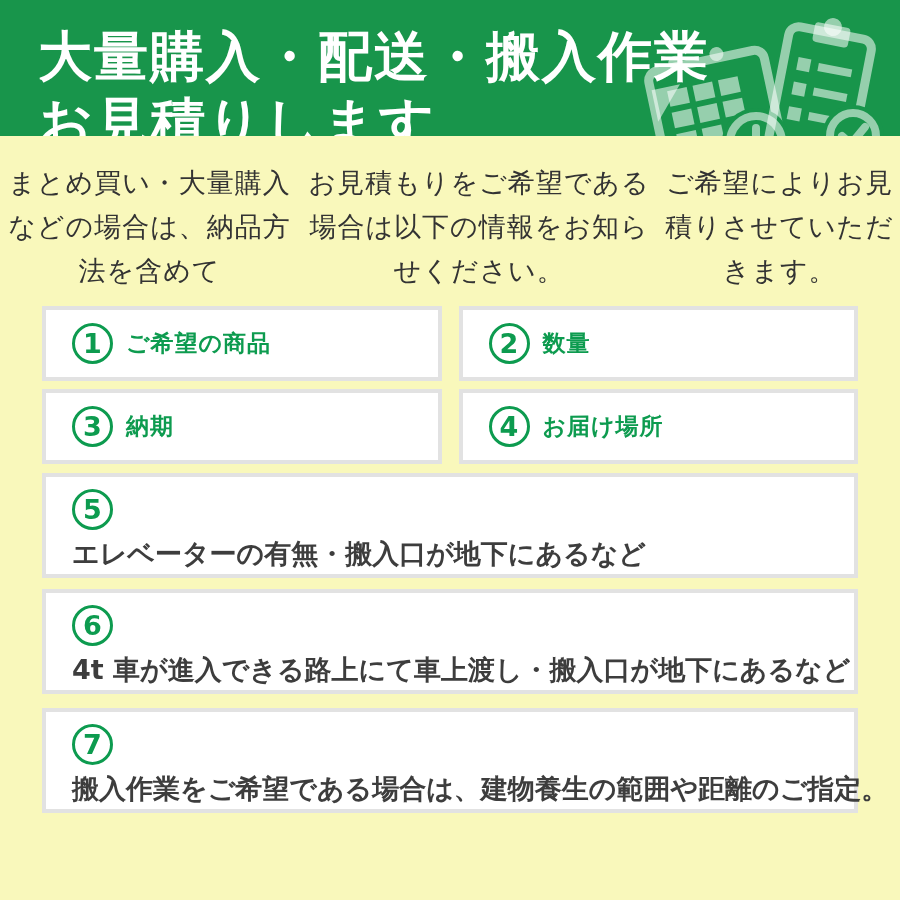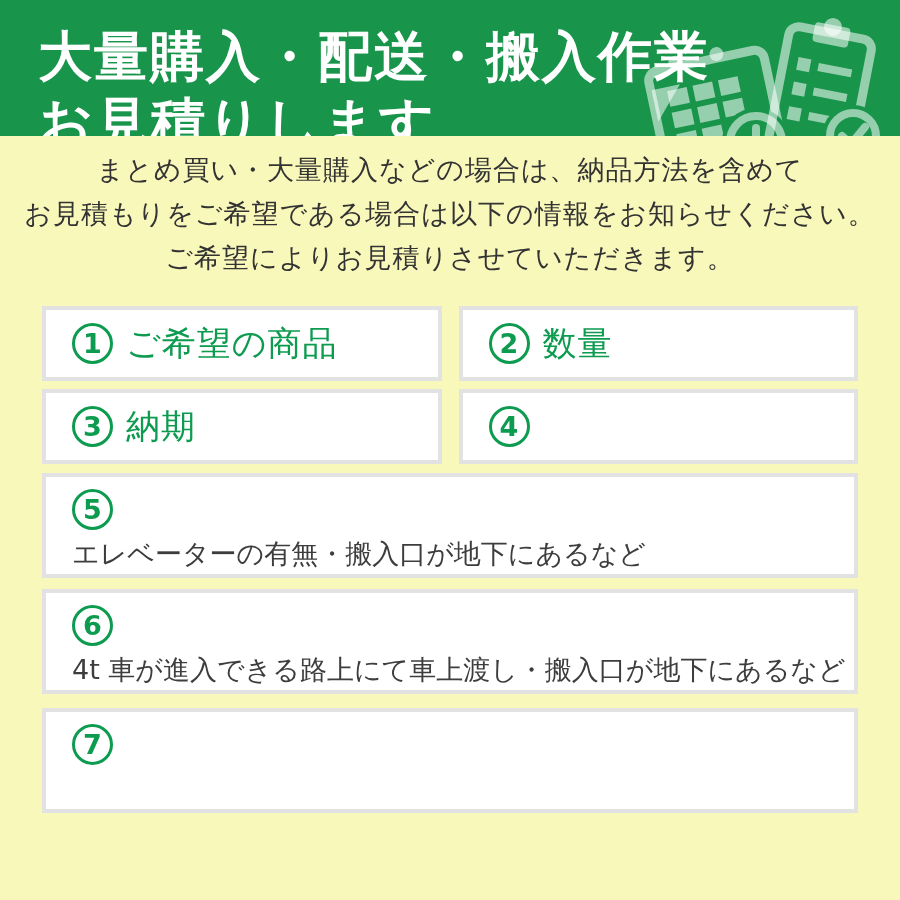--- a/index.html
+++ b/index.html
@@ -43,21 +43,21 @@
     width:250px;height:160px;
     z-index:1;
   }
   .icon-calendar{position:absolute;left:0;bottom:-6px;}
   .icon-clipboard{position:absolute;right:2px;top:0;}
 
   
   .intro{
     height:170px;
     display:flex;
-    flex-direction:column;
+    flex-direction:row;
     align-items:center;
     padding-top:12px;
     text-align:center;
   }
   .intro p{
     font-size:27px;
     line-height:44px;
     color:var(--intro-text);
     font-weight:500;
     letter-spacing:1px;
@@ -101,30 +101,30 @@
     display:inline-flex;
     align-items:center;
     justify-content:center;
     color:var(--text-green);
     font-size:27px;
     font-weight:800;
     line-height:1;
   }
   .label{
     color:var(--text-green);
-    font-size:34px;
-    font-weight:400;
+    font-size:23px;
+    font-weight:700;
     letter-spacing:1px;
     white-space:nowrap;
   }
   .note{
     margin-top:6px;
     font-size:27px;
     color:var(--note-text);
-    font-weight:400;
+    font-weight:700;
     letter-spacing:0px;
     white-space:nowrap;
   }
 </style>
 </head>
 <body>
 
 <div class="page">
 
   <div class="banner">
@@ -203,20 +203,21 @@
     <div class="row row-2">
       <div class="box small">
         <div class="heading">
           <span class="num">3</span>
           <span class="label">納期</span>
         </div>
       </div>
       <div class="box small">
         <div class="heading">
           <span class="num">4</span>
+          <span class="label">お届け場所</span>
         </div>
       </div>
     </div>
 
     <div class="box wide b5">
       <div class="heading">
         <span class="num">5</span>
       </div>
       <div class="note">エレベーターの有無・搬入口が地下にあるなど</div>
     </div>
@@ -225,16 +226,17 @@
       <div class="heading">
         <span class="num">6</span>
       </div>
       <div class="note">4t 車が進入できる路上にて車上渡し・搬入口が地下にあるなど</div>
     </div>
 
     <div class="box wide b7">
       <div class="heading">
         <span class="num">7</span>
       </div>
+      <div class="note">搬入作業をご希望である場合は、建物養生の範囲や距離のご指定。</div>
     </div>
 
   </div>
 </div>
 
 </body></html>

